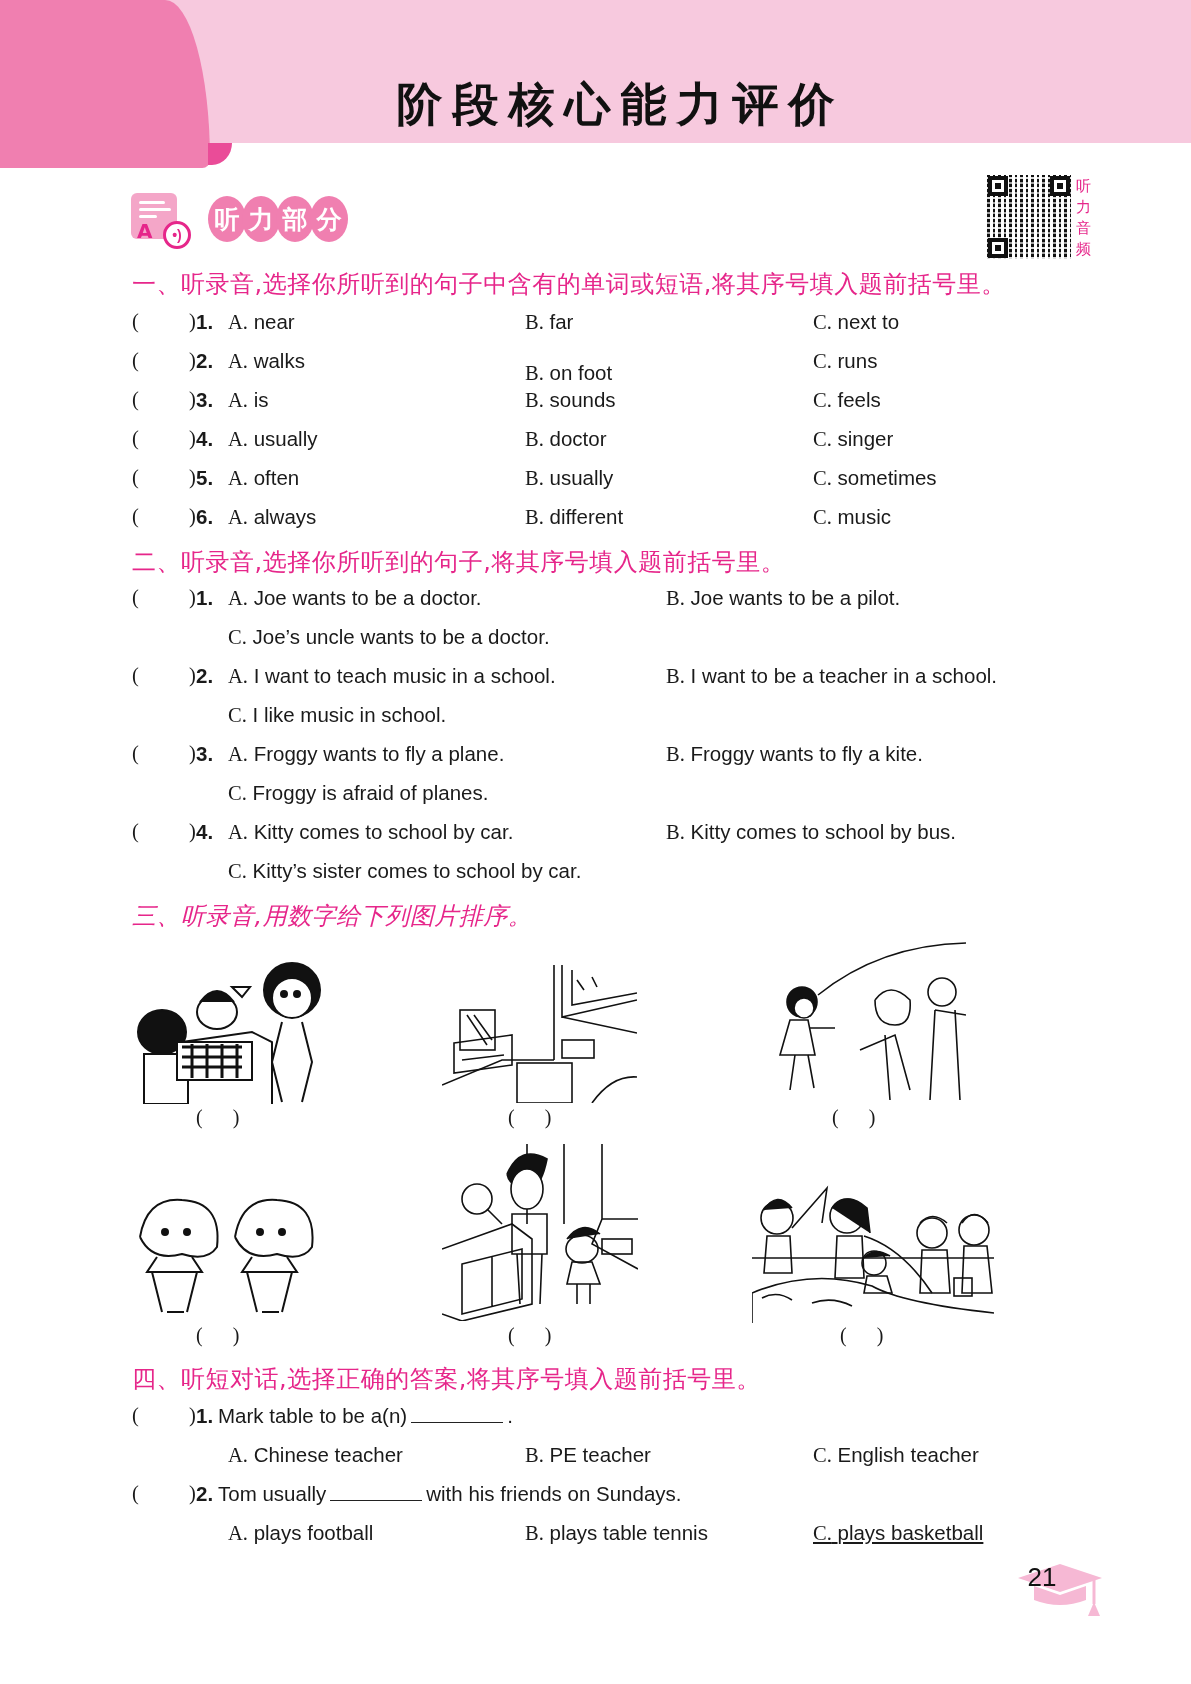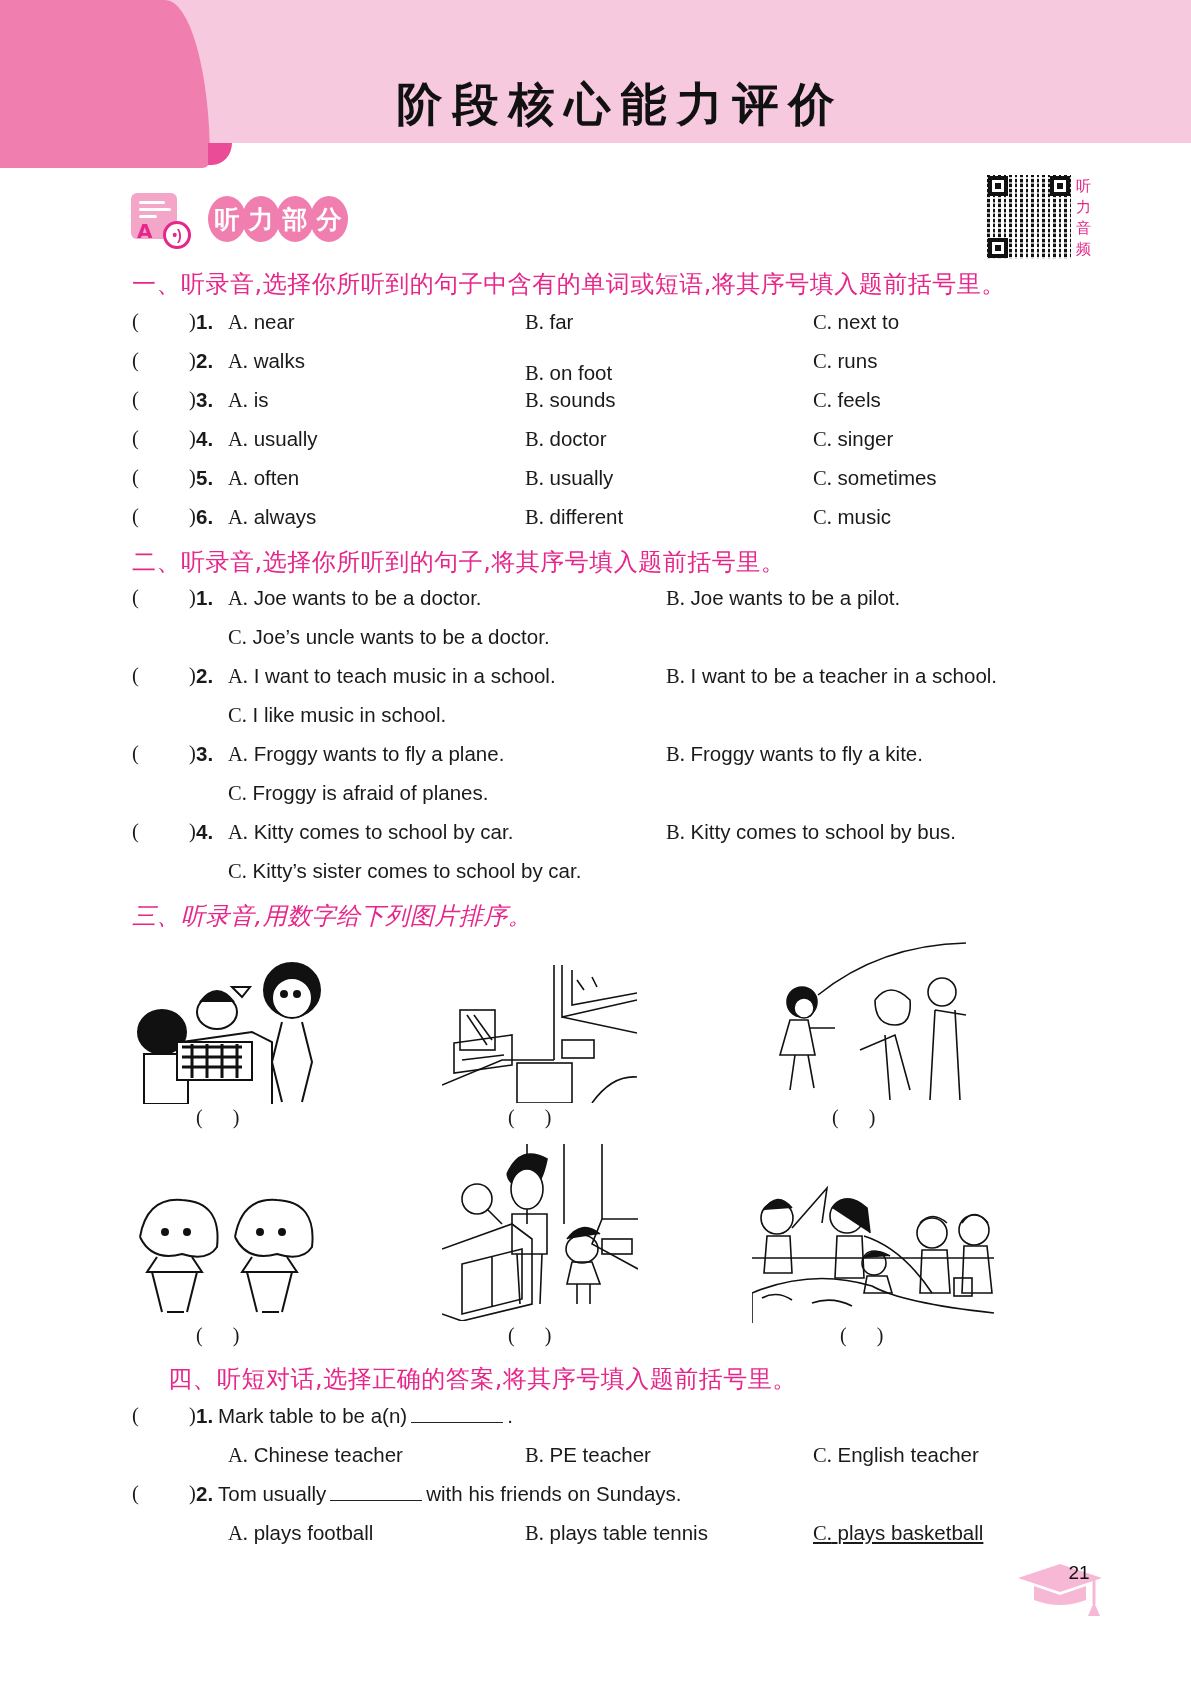--- a/index.html
+++ b/index.html
@@ -47,21 +47,21 @@
   .opt { position:absolute; top:0; }
   .opt .lt { font-family:"Liberation Serif",serif; }
   .blank { display:inline-block; width:92px; border-bottom:1.5px solid #222; height:18px; vertical-align:baseline; margin:0 4px; }
 
   
   .pic { position:absolute; }
   .pic-paren { position:absolute; font-size:20px; font-family:"Liberation Serif",serif; white-space:pre; }
 
   
   .pageno-cap { position:absolute; left:1016px; top:1564px; width:88px; height:54px; }
-  .pageno { position:absolute; left:1036px; top:1562px; width:86px; text-align:center; font-size:19px; color:#111; }
+  .pageno { position:absolute; left:999px; top:1562px; width:86px; text-align:center; font-size:26px; color:#111; }
 </style>
 </head>
 <body>
 
 <div class="banner"></div>
 <div class="banner-tab"></div>
 <div class="banner-curl"></div>
 <div class="page-title">阶段核心能力评价</div>
 
 <div class="sect-icon">
@@ -276,21 +276,21 @@
   <circle cx="180" cy="55" r="15"></circle>
     <path d="M168 45 Q180 32 195 45"></path>
   <path d="M170 72 L195 72 L198 115 L168 115 Z"></path>
   <circle cx="222" cy="52" r="15"></circle>
     <path d="M210 45 Q222 28 236 45"></path>
   <path d="M212 68 L235 68 L240 115 L210 115 Z"></path>
   <rect x="202" y="100" width="18" height="18"></rect>
 </svg>
 <div class="pic-paren" style="left:840px;top:1324px;">(      )</div>
 
-<div class="heading" style="top:1363px;margin-left:36px;">四、听短对话,选择正确的答案,将其序号填入题前括号里。</div>
+<div class="heading" style="top:1363px;">四、听短对话,选择正确的答案,将其序号填入题前括号里。</div>
 
 <div class="row" style="top:1404px;">
   <span class="paren-open">(</span>
   <span class="paren-close">)</span>
   <span class="qnum">1.</span>
   <span class="opt" style="left:86px;">
     <span>Mark table to be a(n)</span><span class="blank"></span><span>.</span>
   </span>
 </div>
 <div class="row" style="top:1443px;">

